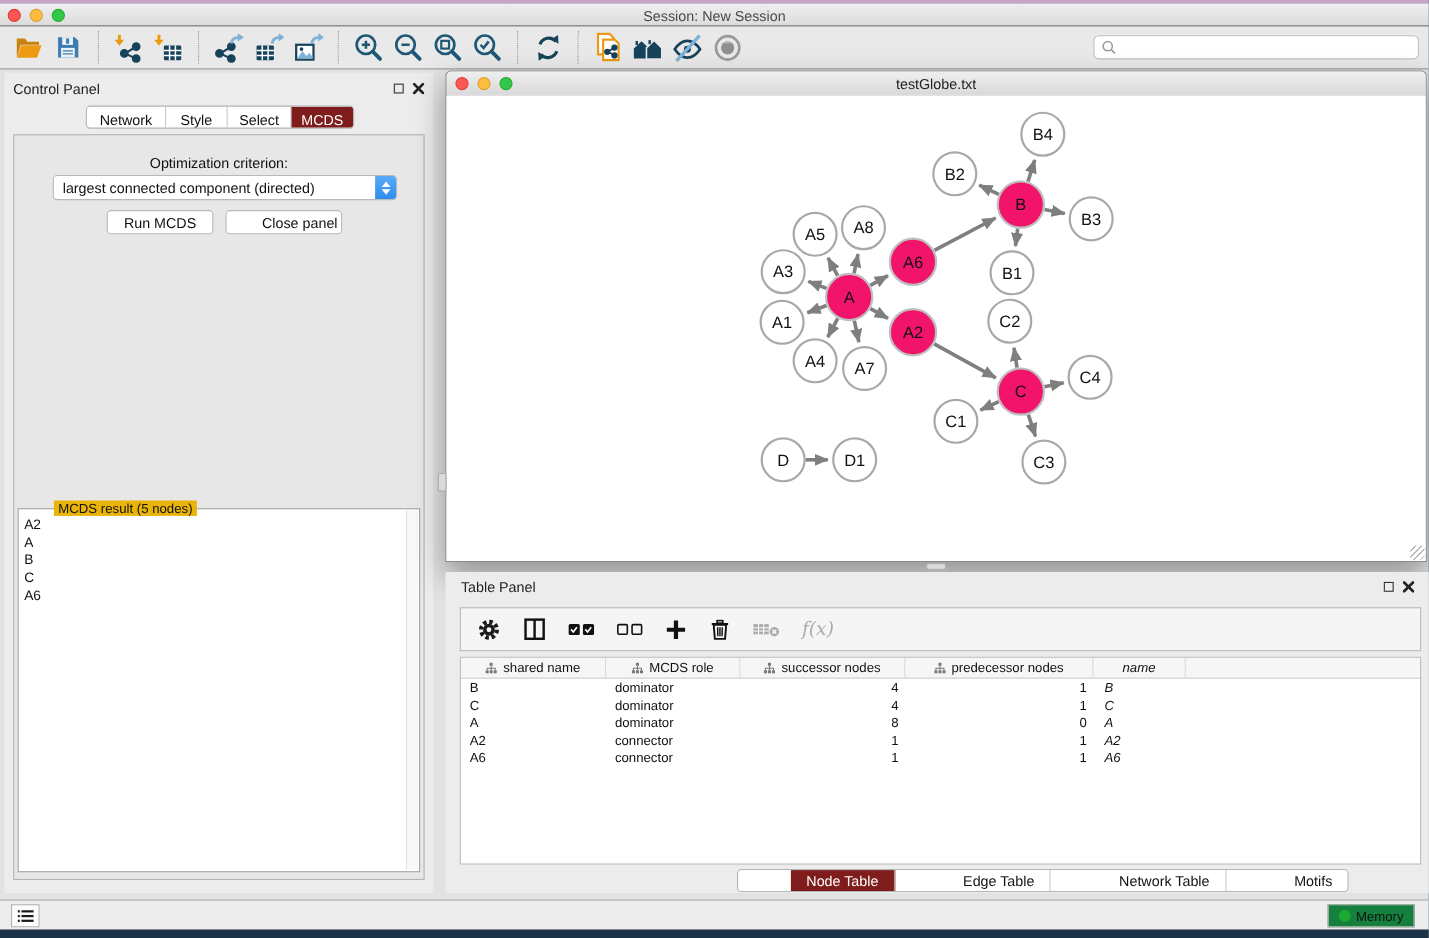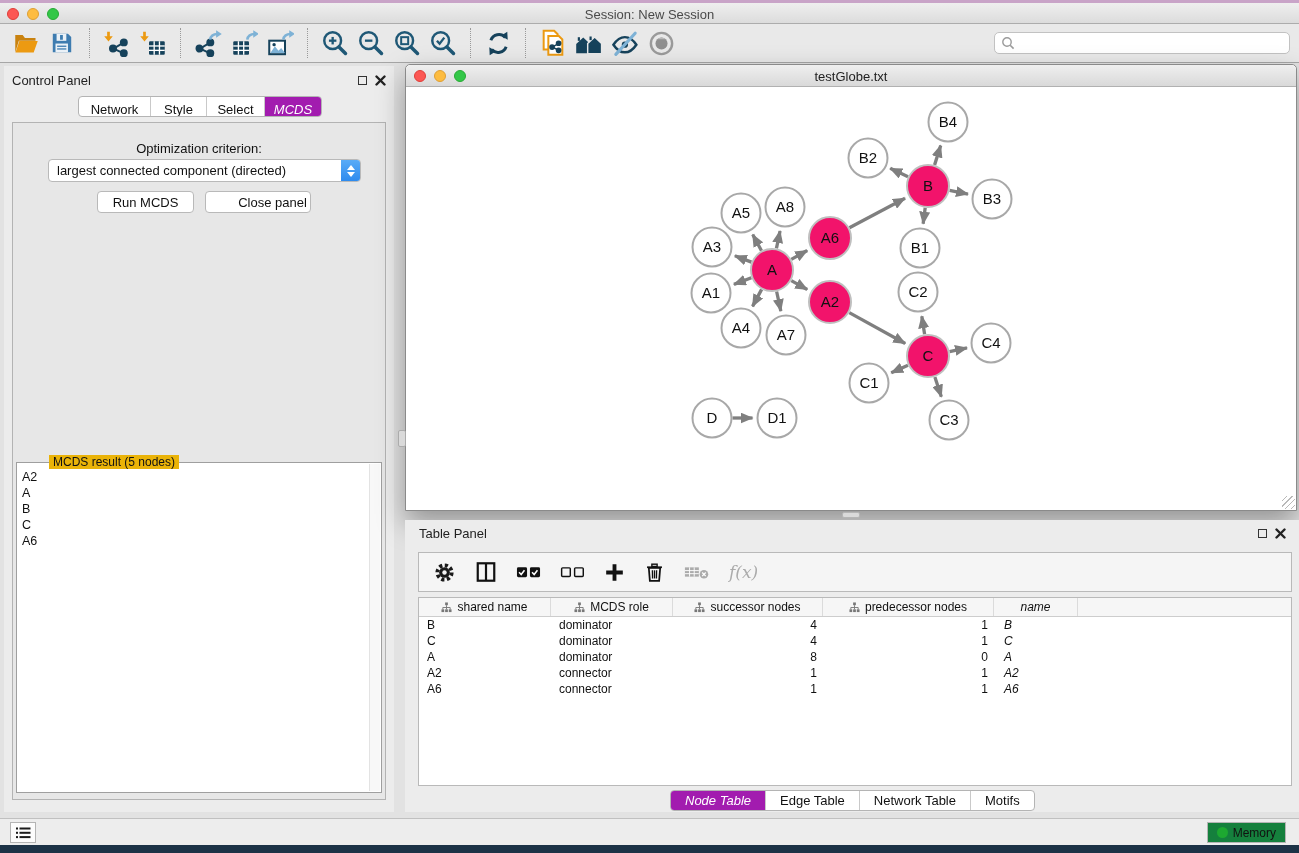--- a/index.html
+++ b/index.html
@@ -31,21 +31,21 @@
 
   
   .control-panel { position:absolute; left:4px; top:66px; width:390px; height:746px; background:#ECECEC; }
   .panel-title { font-size:13px; color:#222; }
   .panel-btns { position:absolute; right:8px; top:9px; display:flex; gap:8px; align-items:center; }
   .float-box { width:9px; height:9px; border:1.5px solid #333; }
   .seg { display:flex; border:1px solid #B4B4B4; border-radius:4px; background:#fff; overflow:hidden; height:21px; }
   .seg .s { display:flex; align-items:center; justify-content:center; font-size:13px; color:#111;
             border-right:1px solid #C9C9C9; cursor:default; }
   .seg .s:last-child { border-right:none; }
-  .seg .s.active { background:#a21caf; color:#fff;font-style:italic; }
+  .seg .s.active { background:#7f1d1d; color:#fff; }
   .cp-tabs { position:absolute; left:74px; top:30px; }
   .cp-tabs .s { padding:12px; }
   .cp-content { position:absolute; left:8px; top:56px; width:374px; height:678px;
                 border:1px solid #B3B3B3; background:#E7E7E7; }
   .opt-label { position:absolute; top:18px; width:100%; text-align:center; font-size:13px; }
   .dropdown { position:absolute; left:35px; top:36px; width:313px; height:23px; background:#fff;
               border:1px solid #B9B9B9; border-radius:4px; display:flex; align-items:center; }
   .dropdown .val { flex:1; font-size:13px; padding-left:8px; }
   .dd-cap { width:19px; height:21px; background:linear-gradient(#59ABF7,#2E8BEE); border-radius:0 3px 3px 0;
             display:flex; flex-direction:column; align-items:center; justify-content:center; gap:2px; }
@@ -87,21 +87,21 @@
   .th { display:flex; align-items:center; justify-content:center; gap:5px; font-size:12px; color:#111;
         border-right:1px solid #DBDBDB; }
   .c1 { width:132px; } .c2 { width:122px; } .c3 { width:150px; } .c4 { width:171px; } .c5 { width:84px;font-style:italic; }
   .cf { flex:1; border-right:none; }
   .tr { display:flex; height:16px; font-size:12px; align-items:center; }
   .td { overflow:hidden; white-space:nowrap; }
   .td.c1 { padding-left:8px; } .td.c2 { padding-left:8px; }
   .td.c3 { text-align:right; padding-right:6px; } .td.c4 { text-align:right; padding-right:6px; }
   .td.c5 { padding-left:10px; }
   .tp-tabs { position:absolute; left:265px; top:270px; }
-  .tp-tabs .s { padding:0 14px; }
+  .tp-tabs .s { padding:0 14px;margin-left:48px; }
 
   
   .status-bar { position:absolute; left:0; top:818px; width:1299px; height:27px; background:#EDEDED;
                 border-top:1px solid #C0C0C0; }
   .list-btn { position:absolute; left:10px; top:3px; width:26px; height:21px; background:#FCFCFC;
               border:1px solid #B4B4B4; display:flex; align-items:center; justify-content:center; }
   .memory-btn { position:absolute; right:13px; top:3px; height:21px; padding:0 9px; background:#15803d;
                 border:1px solid #B4B4B4; display:flex; align-items:center; gap:5px; font-size:12px; }
   .mem-dot { width:11px; height:11px; border-radius:50%; background:#1DA831; }
 </style>

